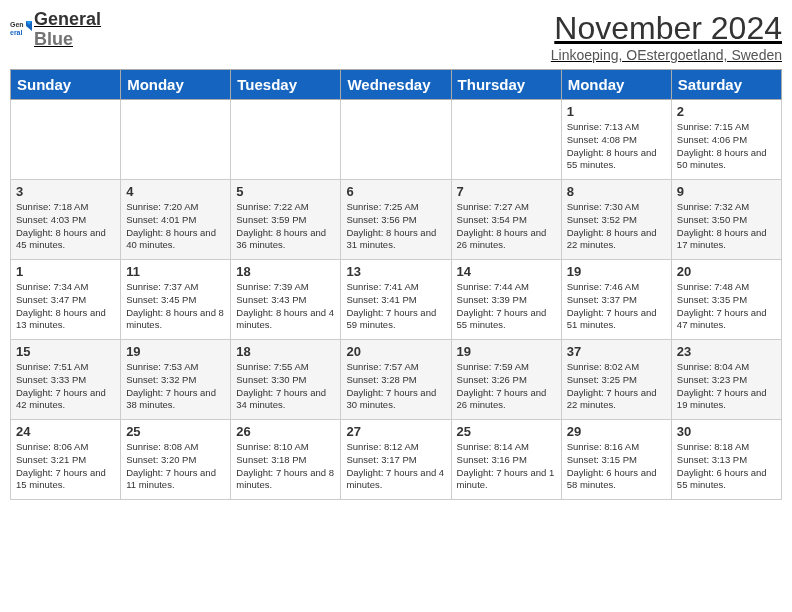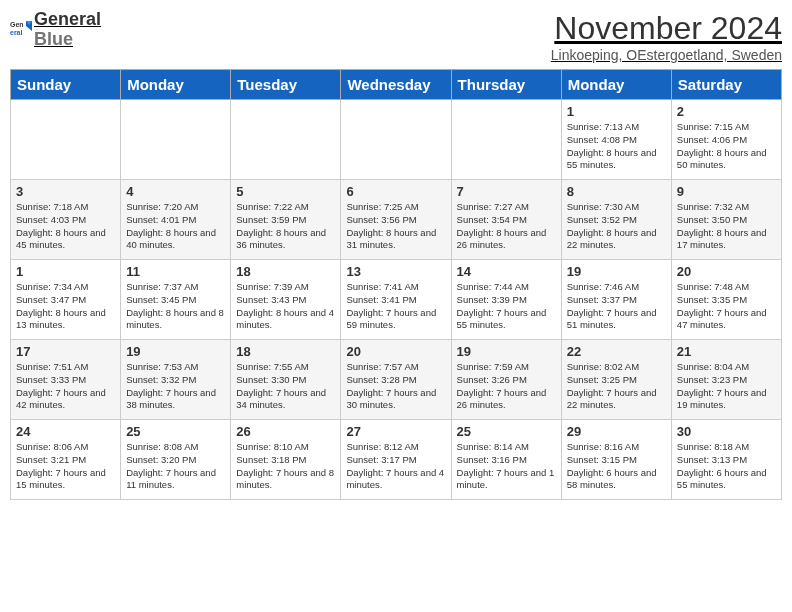--- a/index.html
+++ b/index.html
@@ -198,45 +198,45 @@
           <span class="day-number">19</span>
           <div class="day-info">Sunrise: 7:46 AM<br>Sunset: 3:37 PM<br>Daylight: 7 hours and 51 minutes.</div>
         </td>
         <td>
           <span class="day-number">20</span>
           <div class="day-info">Sunrise: 7:48 AM<br>Sunset: 3:35 PM<br>Daylight: 7 hours and 47 minutes.</div>
         </td>
       </tr>
       <tr>
         <td>
-          <span class="day-number">17</span>
+          <span class="day-number">15</span>
           <div class="day-info">Sunrise: 7:51 AM<br>Sunset: 3:33 PM<br>Daylight: 7 hours and 42 minutes.</div>
         </td>
         <td>
           <span class="day-number">19</span>
           <div class="day-info">Sunrise: 7:53 AM<br>Sunset: 3:32 PM<br>Daylight: 7 hours and 38 minutes.</div>
         </td>
         <td>
           <span class="day-number">18</span>
           <div class="day-info">Sunrise: 7:55 AM<br>Sunset: 3:30 PM<br>Daylight: 7 hours and 34 minutes.</div>
         </td>
         <td>
           <span class="day-number">20</span>
           <div class="day-info">Sunrise: 7:57 AM<br>Sunset: 3:28 PM<br>Daylight: 7 hours and 30 minutes.</div>
         </td>
         <td>
           <span class="day-number">19</span>
           <div class="day-info">Sunrise: 7:59 AM<br>Sunset: 3:26 PM<br>Daylight: 7 hours and 26 minutes.</div>
         </td>
         <td>
-          <span class="day-number">22</span>
+          <span class="day-number">37</span>
           <div class="day-info">Sunrise: 8:02 AM<br>Sunset: 3:25 PM<br>Daylight: 7 hours and 22 minutes.</div>
         </td>
         <td>
-          <span class="day-number">21</span>
+          <span class="day-number">23</span>
           <div class="day-info">Sunrise: 8:04 AM<br>Sunset: 3:23 PM<br>Daylight: 7 hours and 19 minutes.</div>
         </td>
       </tr>
       <tr>
         <td>
           <span class="day-number">24</span>
           <div class="day-info">Sunrise: 8:06 AM<br>Sunset: 3:21 PM<br>Daylight: 7 hours and 15 minutes.</div>
         </td>
         <td>
           <span class="day-number">25</span>

